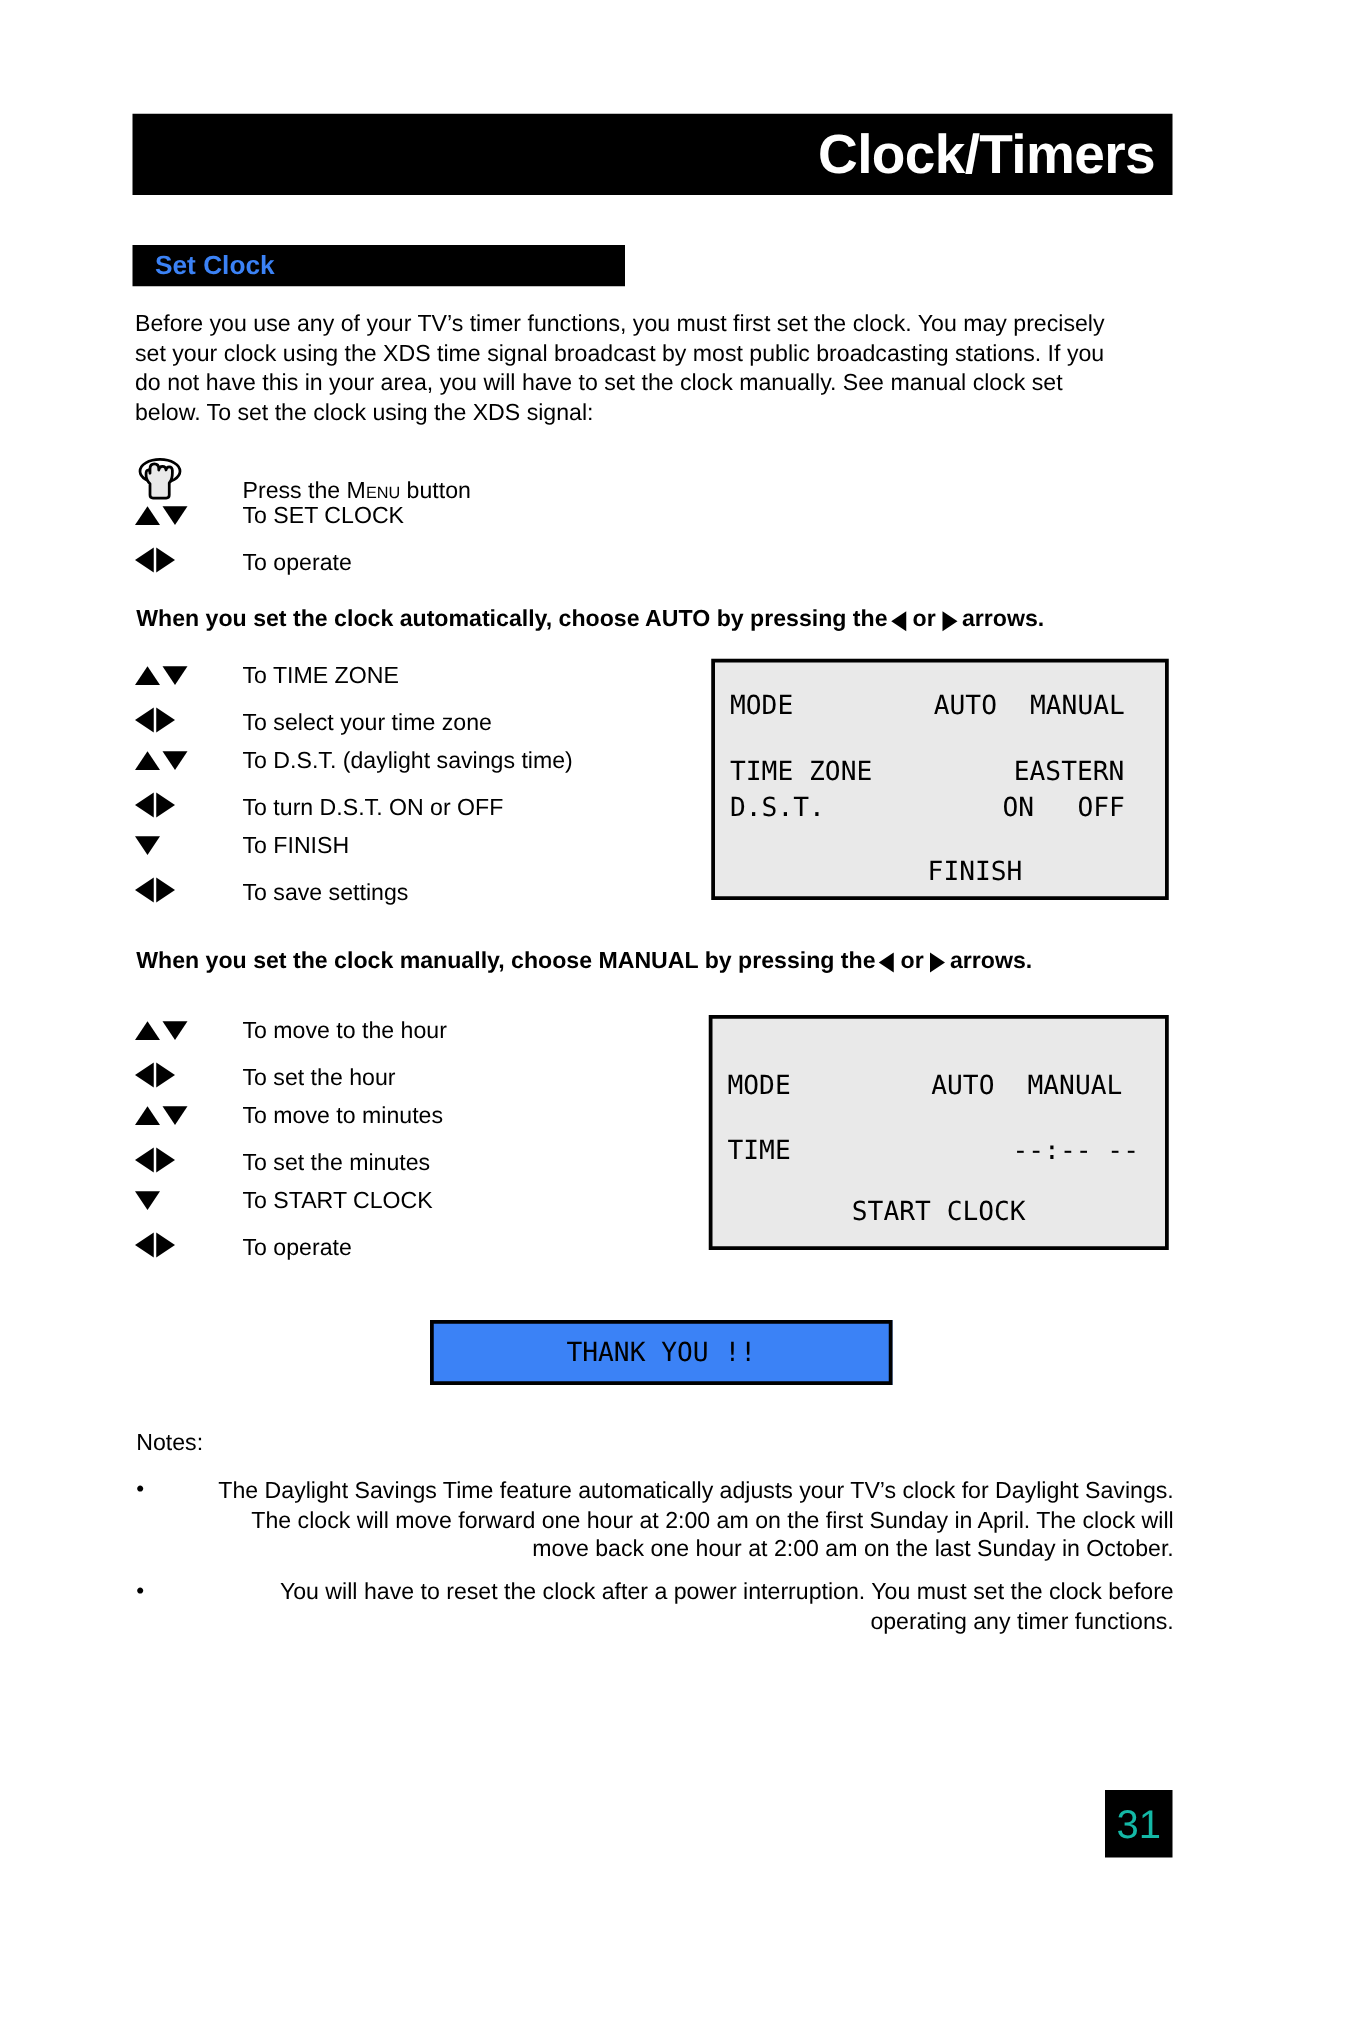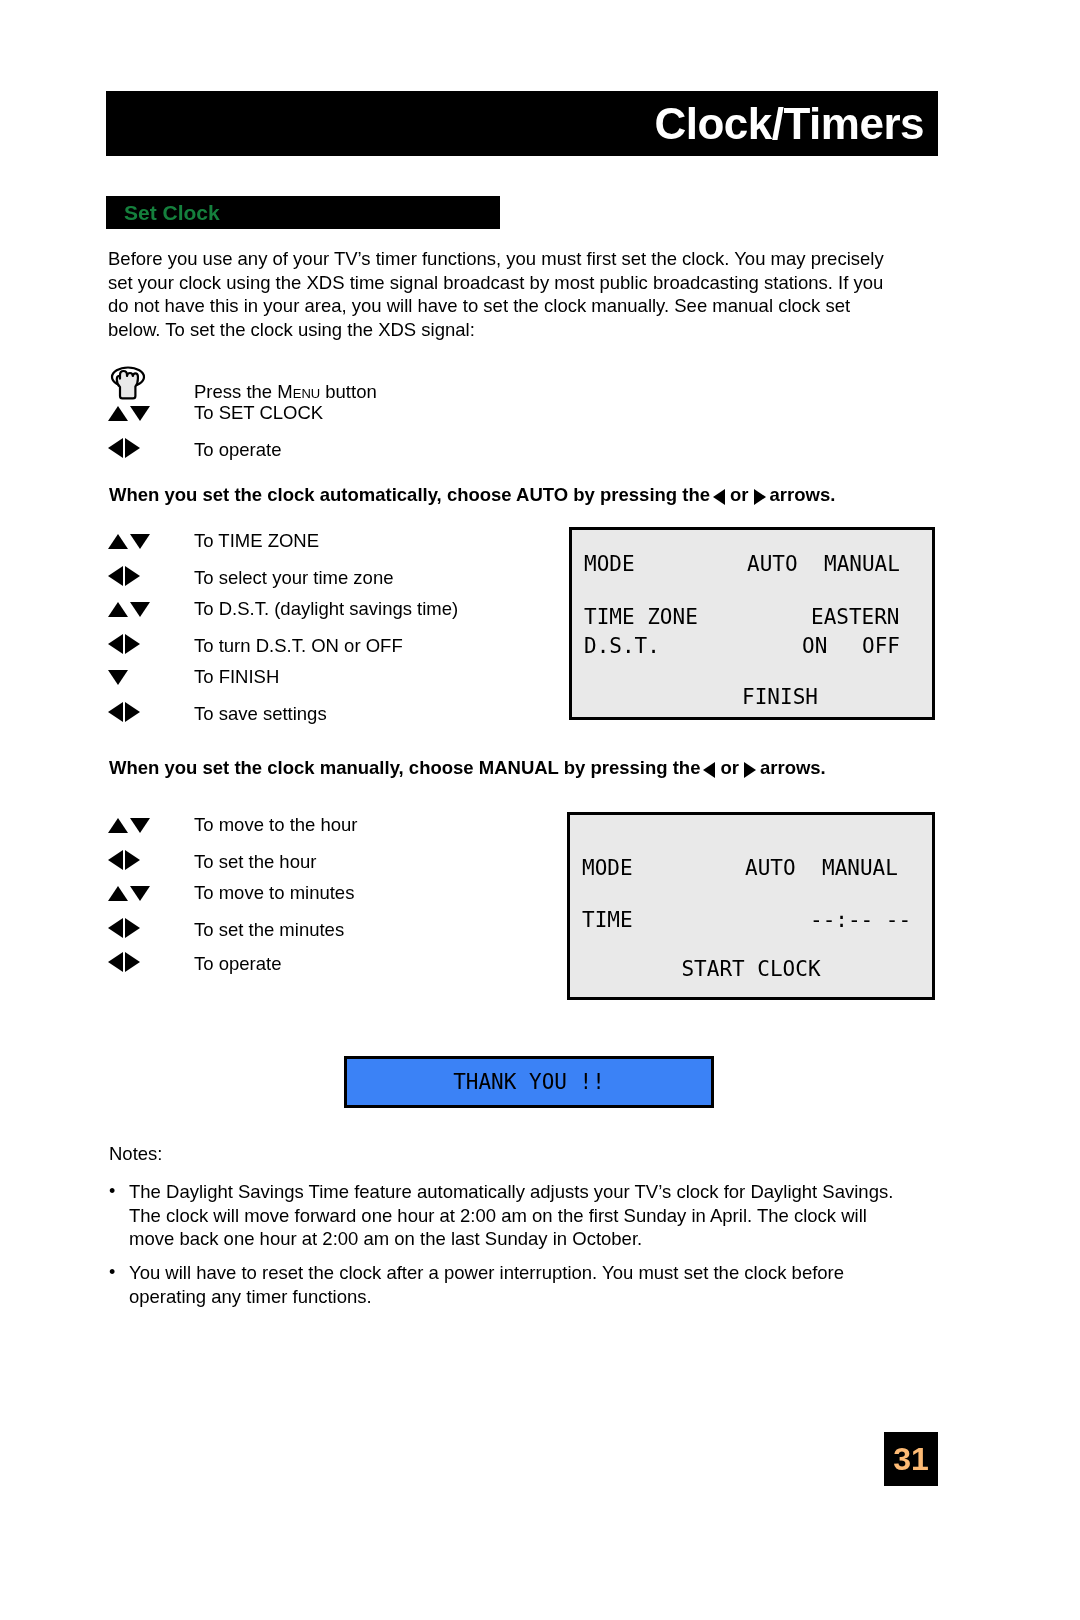--- a/index.html
+++ b/index.html
@@ -52,21 +52,21 @@
     top: 196px;
     width: 394px;
     height: 33px;
     background: #000000;
     display: flex;
     align-items: center;
     box-sizing: border-box;
     padding-left: 18px;
   }
   .section-title {
-    color: #15803d;
+    color: #3b82f6;
     font-size: 21px;
     font-weight: bold;
     line-height: 1;
   }
 
   
   .intro {
     position: absolute;
     left: 108px;
     top: 247px;
@@ -214,37 +214,37 @@
     position: absolute;
     display: flex;
     font-size: 18.5px;
     line-height: 23.5px;
   }
   .note-bullet {
     width: 20px;
     flex: 0 0 20px;
     font-size: 18px;
   }
-  .note-body { width: 810px; }
+  .note-body { width: 810px; text-align: right; }
   .note-body span { display: block; white-space: nowrap; }
 
   
   .page-num {
     position: absolute;
     left: 884px;
     top: 1432px;
     width: 54px;
     height: 54px;
     background: #000000;
-    color: #fdba74;
+    color: #14b8a6;
     display: flex;
     align-items: center;
     justify-content: center;
     font-size: 32px;
-    font-weight: bold;
+    font-weight: normal;
   }
 </style>
 </head>
 <body>
 
 <div class="page">
 
   <div class="header-bar">
     <div class="header-title">Clock/Timers</div>
   </div>
@@ -415,20 +415,28 @@
         <span class="arrows">
             <span class="tri-left"></span>
             <span class="tri-right"></span>
           </span>
       </div>
       <div class="step-text">To set the minutes</div>
     </div>
     <div class="step-row">
       <div class="step-icon">
         <span class="arrows">
+            <span class="tri-down"></span>
+          </span>
+      </div>
+      <div class="step-text">To START CLOCK</div>
+    </div>
+    <div class="step-row">
+      <div class="step-icon">
+        <span class="arrows">
             <span class="tri-left"></span>
             <span class="tri-right"></span>
           </span>
       </div>
       <div class="step-text">To operate</div>
     </div>
   </div>
 
   <div class="osd" style="left:567px; top:812px; width:368px; height:188px;">
     <div class="osd-text" style="left:12px; top:43px;">MODE</div>

